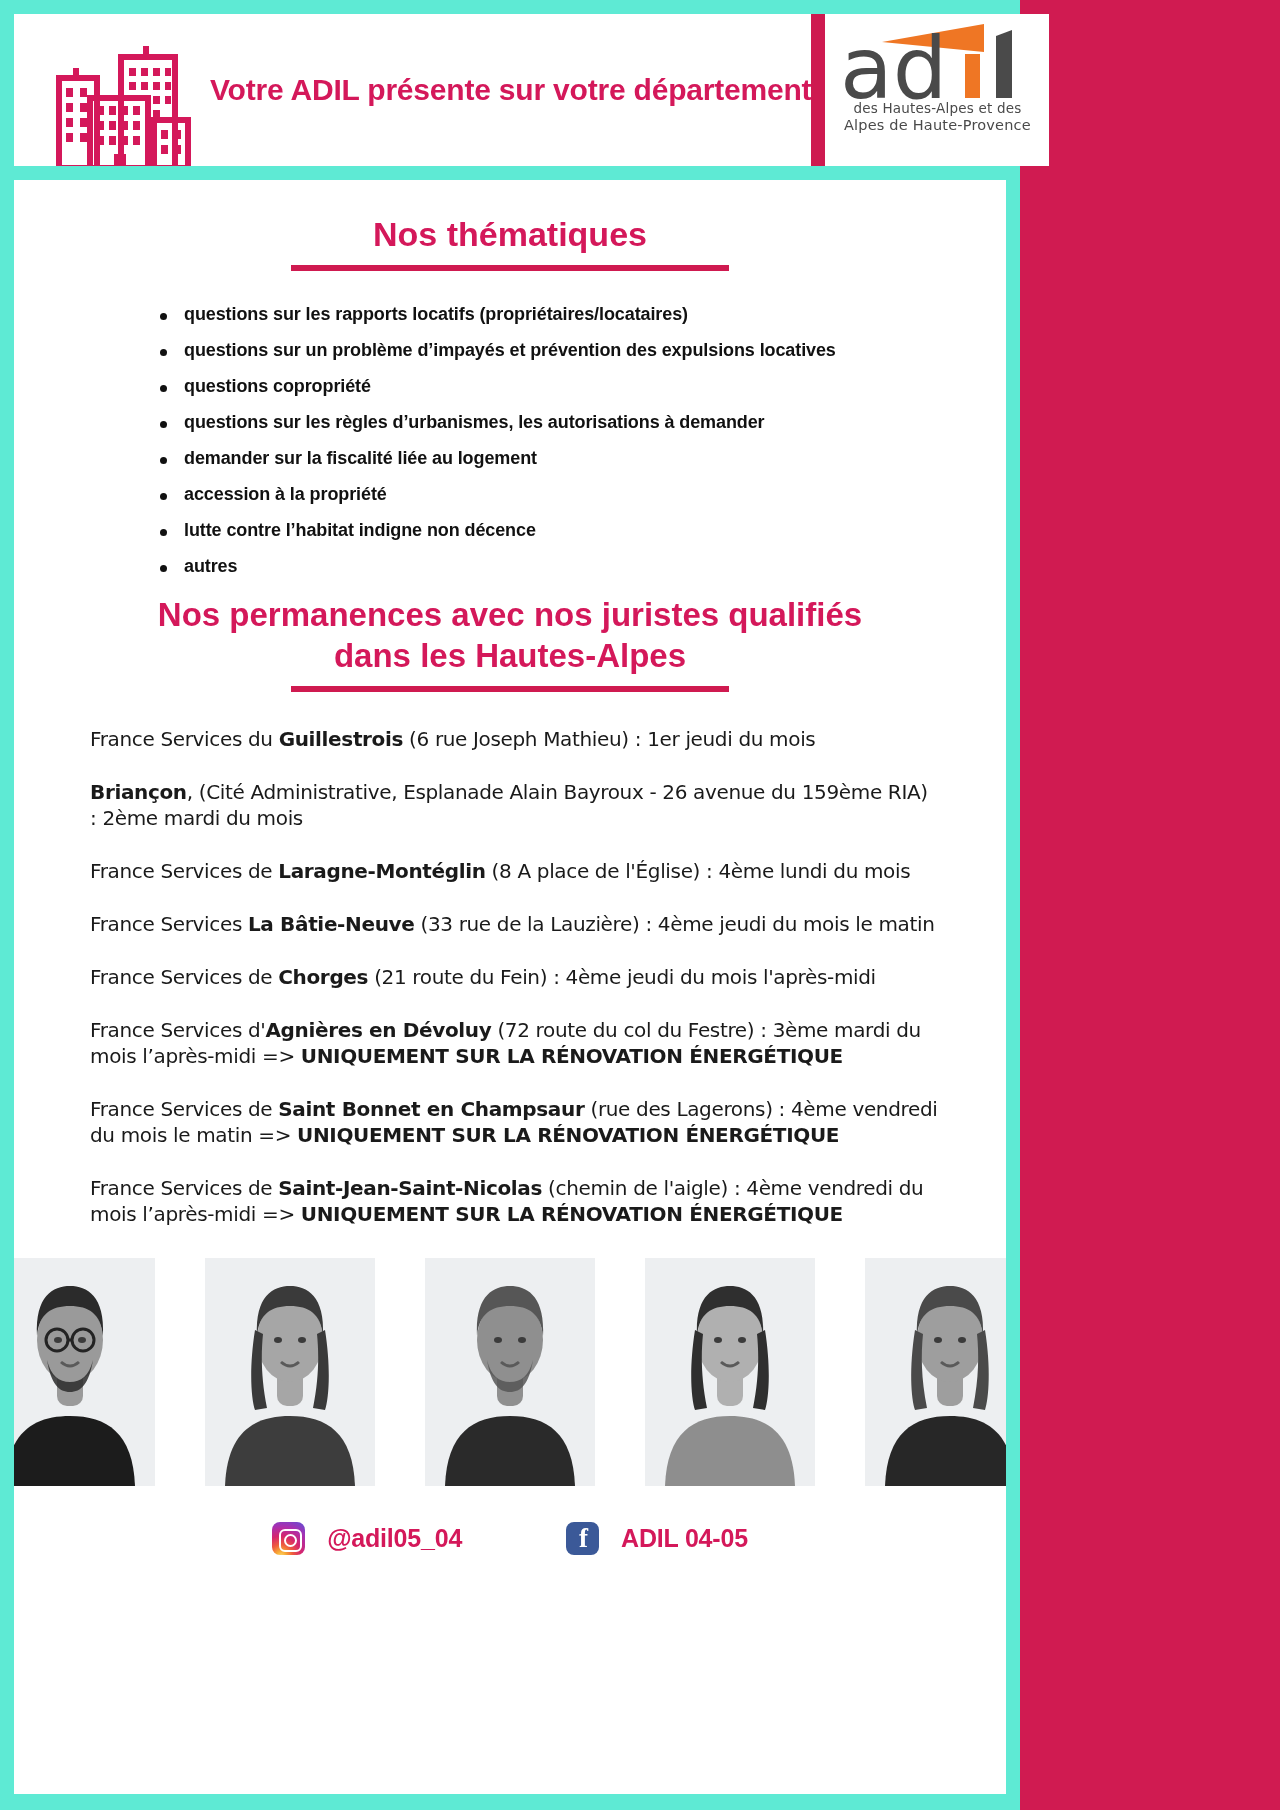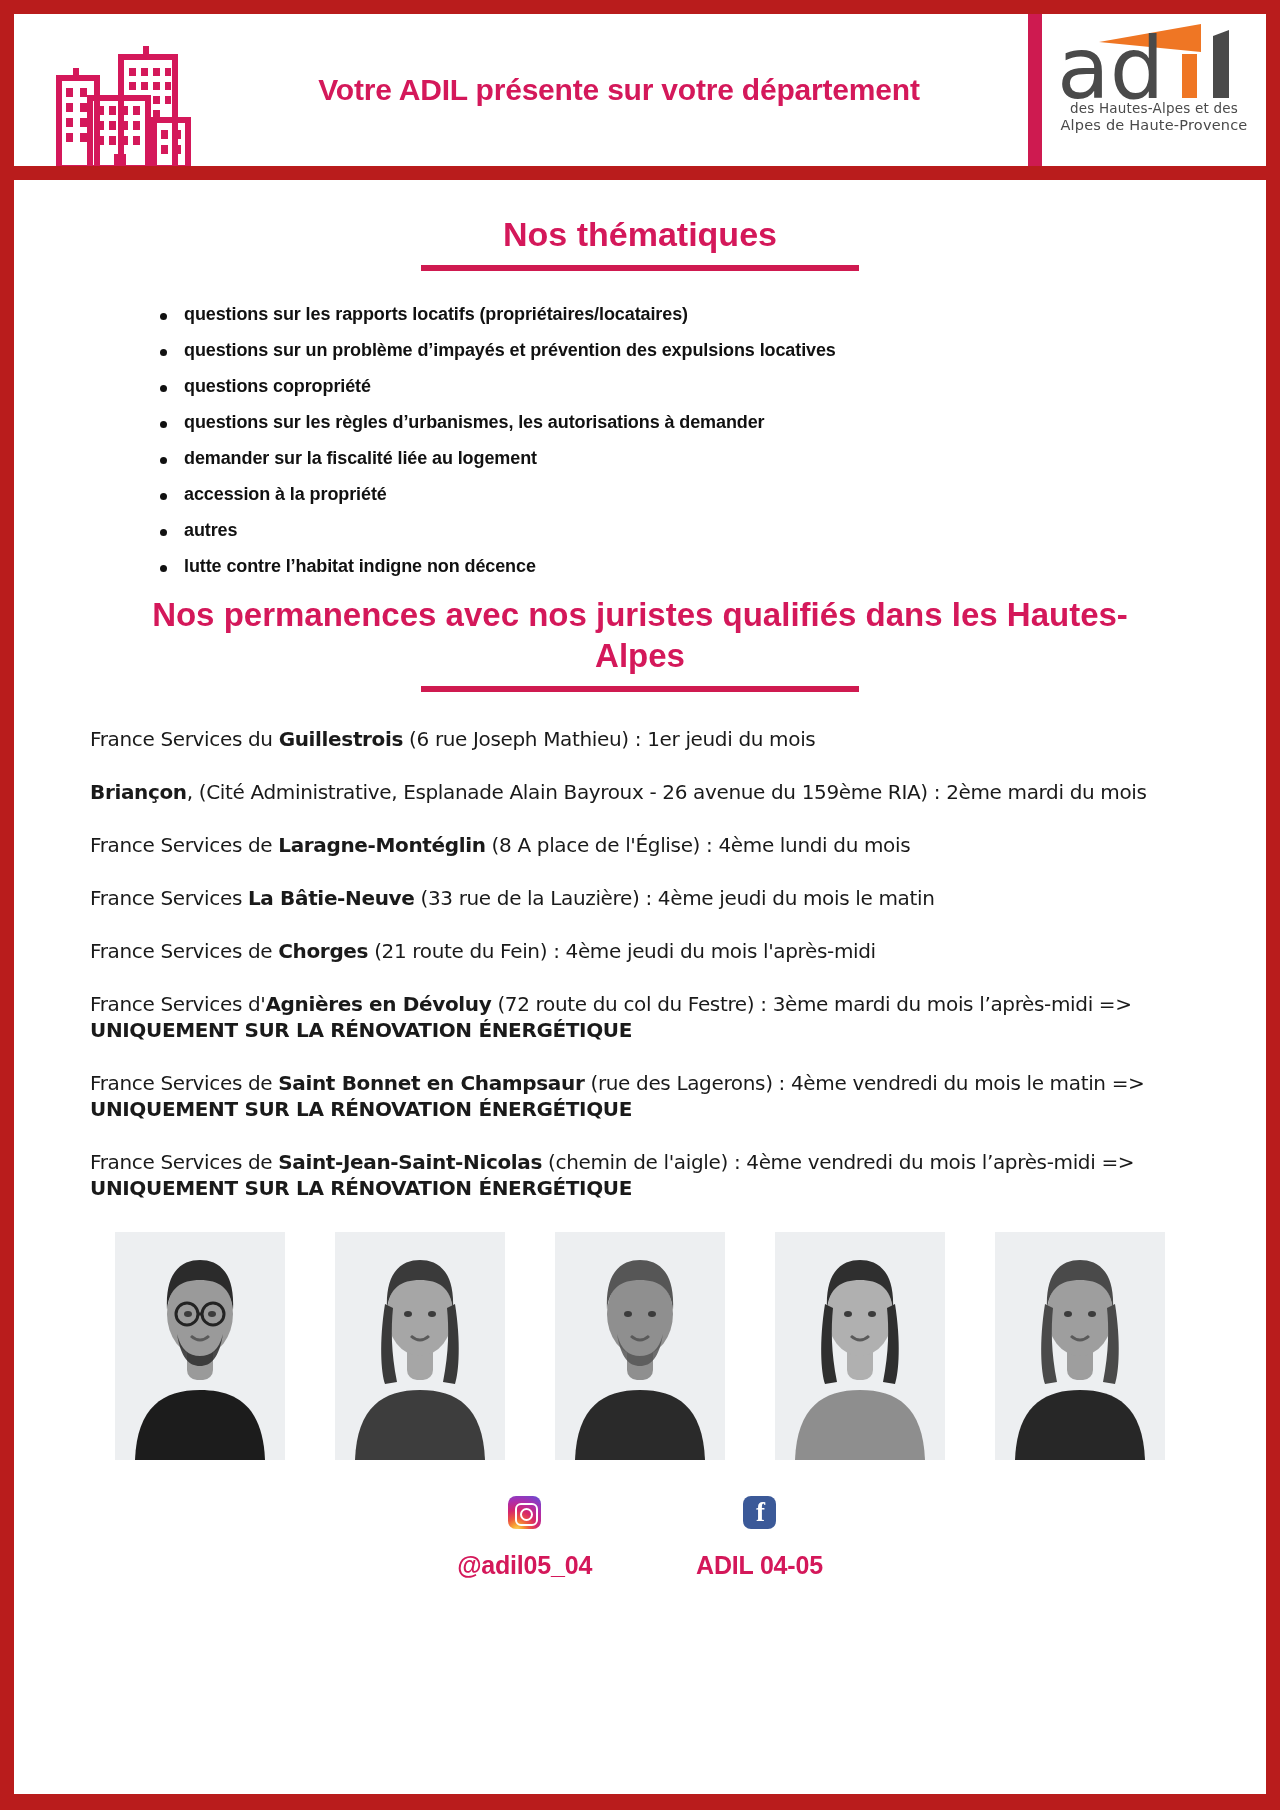--- a/index.html
+++ b/index.html
@@ -7,23 +7,23 @@
 
   html, body {
     width: 1280px;
     height: 1810px;
     background: #d01b51;
     font-family: "Liberation Sans", sans-serif;
   }
 
   .poster {
     position: relative;
-    width: 1280px;
+    width: 1020px;
     height: 1810px;
-    background: #b91c1c;
+    background: #5eead4;
     padding: 14px 14px 16px 14px;
     display: flex;
     flex-direction: column;
   }
 
   
   .header {
     display: flex;
     align-items: stretch;
     height: 152px;
@@ -176,21 +176,21 @@
   .photo svg { display: block; width: 100%; height: 100%; }
 
   
   .social {
     display: flex;
     justify-content: center;
     align-items: center;
     gap: 104px;
     margin-top: 36px;
   }
-  .social-item { display: flex; align-items: center; gap: 22px; flex-direction: column; }
+  .social-item { display: flex; align-items: center; gap: 22px; }
   .social-label {
     color: #d4185a;
     font-size: 25px;
     font-weight: bold;
     letter-spacing: -0.2px;
   }
   .ig-icon, .fb-icon {
     width: 33px; height: 33px;
     border-radius: 8px;
     flex: 0 0 auto;
@@ -336,22 +336,22 @@
     <h2 class="section-title t1">Nos thématiques</h2>
     <div class="rule r1"></div>
 
     <ul class="topics" id="topics-list">
         <li>questions sur les rapports locatifs (propriétaires/locataires)</li>
         <li>questions sur un problème d’impayés et prévention des expulsions locatives</li>
         <li>questions copropriété</li>
         <li>questions sur les règles d’urbanismes, les autorisations à demander</li>
         <li>demander sur la fiscalité liée au logement</li>
         <li>accession à la propriété</li>
+        <li>lutte contre l’habitat indigne non décence</li>
         <li>autres</li>
-        <li>lutte contre l’habitat indigne non décence</li>
       </ul>
 
     <h2 class="section-title t2">Nos permanences avec nos juristes qualifiés dans les Hautes-Alpes</h2>
     <div class="rule r2"></div>
 
     <div class="perm-list" id="perm-list">
         <div class="perm-item"><span>France Services du </span><b>Guillestrois</b><span> (6 rue Joseph Mathieu) : 1er jeudi du mois</span></div>
         <div class="perm-item"><b>Briançon</b><span>, (Cité Administrative, Esplanade Alain Bayroux - 26 avenue du 159ème RIA) : 2ème mardi du mois</span></div>
         <div class="perm-item"><span>France Services de </span><b>Laragne-Montéglin</b><span> (8 A place de l'Église) : 4ème lundi du mois</span></div>
         <div class="perm-item"><span>France Services </span><b>La Bâtie-Neuve</b><span> (33 rue de la Lauzière) : 4ème jeudi du mois le matin</span></div>

